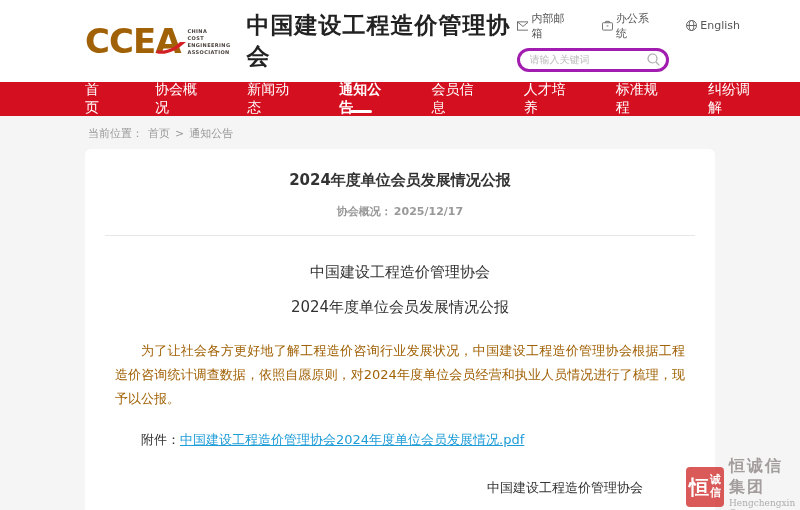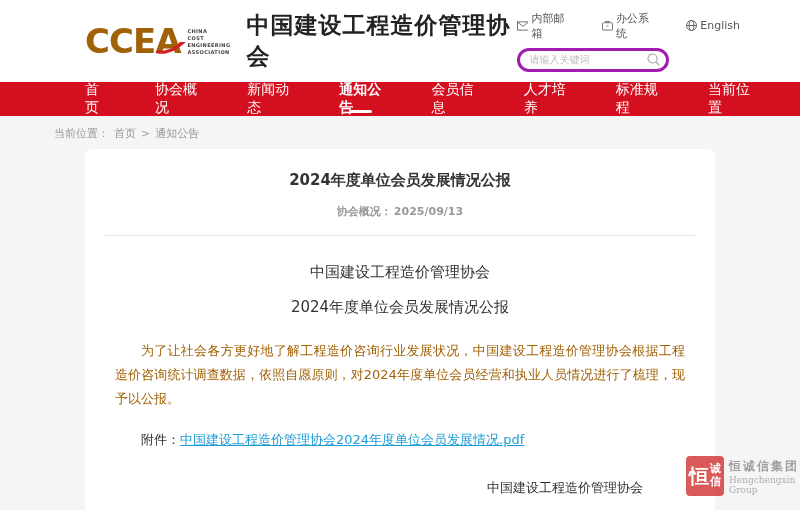--- a/index.html
+++ b/index.html
@@ -34,21 +34,21 @@
   .nav { height:34px; background:#d40f1f; display:flex; align-items:center;
     padding-left:85px; }
   .nav-item { position:relative; color:#ffffff; font-size:14px; margin-right:48px;
     cursor:pointer; height:34px; display:flex; align-items:center; }
   .nav-item.active { font-weight:bold; }
   .nav-item.active::after { content:""; position:absolute; left:50%; bottom:3px;
     transform:translateX(-50%); width:22px; height:3px; background:#ffffff;
     border-radius:2px; }
 
   
-  .breadcrumb { padding:10px 0 8px 54px; font-size:11px; color:#999;
+  .breadcrumb { padding:10px 0 8px 88px; font-size:11px; color:#999;
     display:flex; gap:5px; align-items:center; }
   .breadcrumb .crumb { color:#999; cursor:pointer; }
 
   
   .card { width:630px; margin-left:85px; background:#ffffff; border-radius:6px 6px 0 0;
     height:368px; padding:22px 20px 0 20px; position:relative; }
   .article-title { text-align:center; font-size:15px; font-weight:bold; color:#333; }
   .publish { text-align:center; font-size:11px; color:#999; margin-top:14px;
     font-weight:bold; }
   .publish .date { margin-left:2px; }
@@ -69,21 +69,21 @@
   .watermark { position:absolute; left:686px; top:456px; display:flex;
     align-items:center; gap:5px; opacity:.8; }
   .seal { width:40px; height:40px; background:#d0312f; border-radius:4px;
     display:flex; align-items:center; justify-content:center; gap:1px; padding:3px; }
   .seal .seal-big { color:#fff; font-size:20px; font-weight:bold; line-height:1;
     font-family:"DejaVu Serif","Liberation Serif",serif; }
   .seal .seal-col { display:flex; flex-direction:column; }
   .seal .seal-col span { color:#fff; font-size:11px; line-height:1.15; font-weight:bold;
     font-family:"DejaVu Serif","Liberation Serif",serif; }
   .wm-text { display:flex; flex-direction:column; }
-  .wm-cn { font-size:12px; color:#8f8888; letter-spacing:2px;
+  .wm-cn { font-size:16px; color:#8f8888; letter-spacing:2px;
     font-family:Liberation Sans, sans-serif; font-weight:bold; }
   .wm-en { font-size:9px; color:#9a9a9a;
     font-family:"DejaVu Serif","Liberation Serif",serif; }
 </style>
 </head>
 <body>
 
 <div class="header">
   <div class="brand">
     <div class="logo-acronym">
@@ -138,34 +138,34 @@
 </div>
 
 <div class="nav">
   <div class="nav-item">首页</div>
   <div class="nav-item">协会概况</div>
   <div class="nav-item">新闻动态</div>
   <div class="nav-item active">通知公告</div>
   <div class="nav-item">会员信息</div>
   <div class="nav-item">人才培养</div>
   <div class="nav-item">标准规程</div>
-  <div class="nav-item">当前位置</div>
+  <div class="nav-item">纠纷调解</div>
 </div>
 
 <div class="breadcrumb">
   <span>当前位置：</span>
   <span class="crumb">首页</span>
   <span>&gt;</span>
   <span class="crumb">通知公告</span>
 </div>
 
 <div class="card">
   <div class="article-title">2024年度单位会员发展情况公报</div>
   <div class="publish">
-    <span>协会概况：</span><span class="date">2025/09/13</span>
+    <span>协会概况：</span><span class="date">2025/12/17</span>
   </div>
   <hr class="divider">
 
   <div class="doc-heading first">中国建设工程造价管理协会</div>
   <div class="doc-heading second">2024年度单位会员发展情况公报</div>
 
   <p class="doc-paragraph">为了让社会各方更好地了解工程造价咨询行业发展状况，中国建设工程造价管理协会根据工程造价咨询统计调查数据，依照自愿原则，对2024年度单位会员经营和执业人员情况进行了梳理，现予以公报。</p>
 
   <div class="attachment">
     <span>附件：</span><a>中国建设工程造价管理协会2024年度单位会员发展情况.pdf</a>

